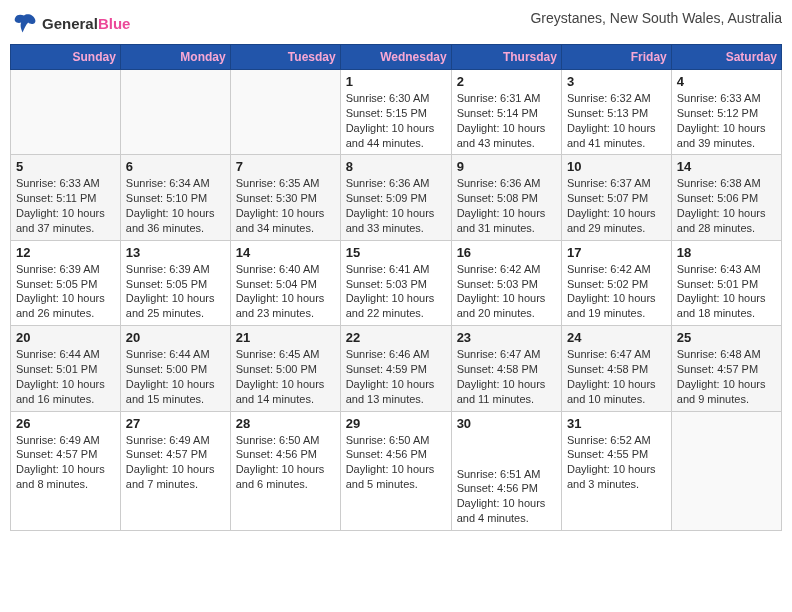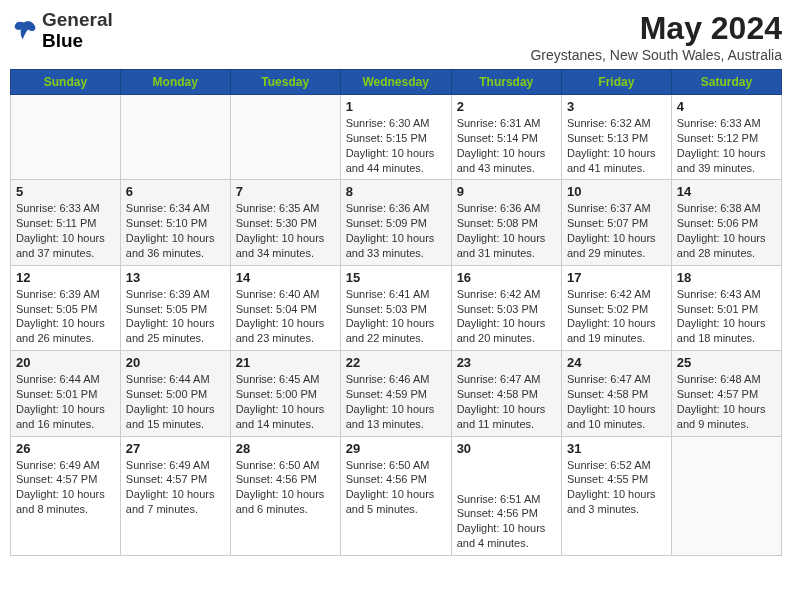--- a/index.html
+++ b/index.html
@@ -16,27 +16,27 @@
       align-items: flex-start;
       margin-bottom: 6px;
     }
     .logo {
       display: flex;
       align-items: center;
       gap: 4px;
     }
     .logo-text {
       display: flex;
-      flex-direction: column;
-      font-size: 19px;
+      flex-direction: row;
+      font-size: 15px;
       font-weight: bold;
       line-height: 1.1;
     }
     .logo-general { color: #333; }
-    .logo-blue { color: #000000; }
+    .logo-blue { color: #ec4899; }
     .logo-bird {
       width: 28px;
       height: 28px;
     }
     .title-block {
       text-align: right;
     }
     .title-month {
       font-size: 32px;
       font-weight: bold;
@@ -45,25 +45,25 @@
     .title-location {
       font-size: 14px;
       color: #444;
     }
     .calendar {
       width: 100%;
       border-collapse: collapse;
     }
     .calendar thead tr th {
       background: #2255aa;
-      color: #84cc16;
+      color: #f9a8d4;
       font-size: 12px;
       font-weight: bold;
       padding: 5px 4px;
-      text-align: center;
+      text-align: right;
       border: 1px solid #1a4488;
     }
     .calendar tbody tr td {
       vertical-align: top;
       border: 1px solid #ccc;
       padding: 4px 5px;
       width: 113px;
       min-height: 80px;
       font-size: 10px;
       color: #333;
@@ -92,21 +92,20 @@
   <div class="logo">
     <svg class="logo-bird" viewBox="0 0 40 40">
       <path d="M20 8 C24 4, 34 6, 36 14 C38 20, 30 22, 26 18 C22 22, 20 28, 18 32 C16 28, 14 22, 16 18 C10 20, 4 16, 8 10 C10 6, 16 6, 20 8Z" fill="#2255aa"></path>
     </svg>
     <div class="logo-text">
       <span class="logo-general">General</span>
       <span class="logo-blue">Blue</span>
     </div>
   </div>
   <div class="title-block">
-    <div class="title-month">May 2024</div>
     <div class="title-location">Greystanes, New South Wales, Australia</div>
   </div>
 </div>
 
 <table class="calendar">
   <thead>
     <tr>
     <th>Sunday</th>
         <th>Monday</th>
         <th>Tuesday</th>

